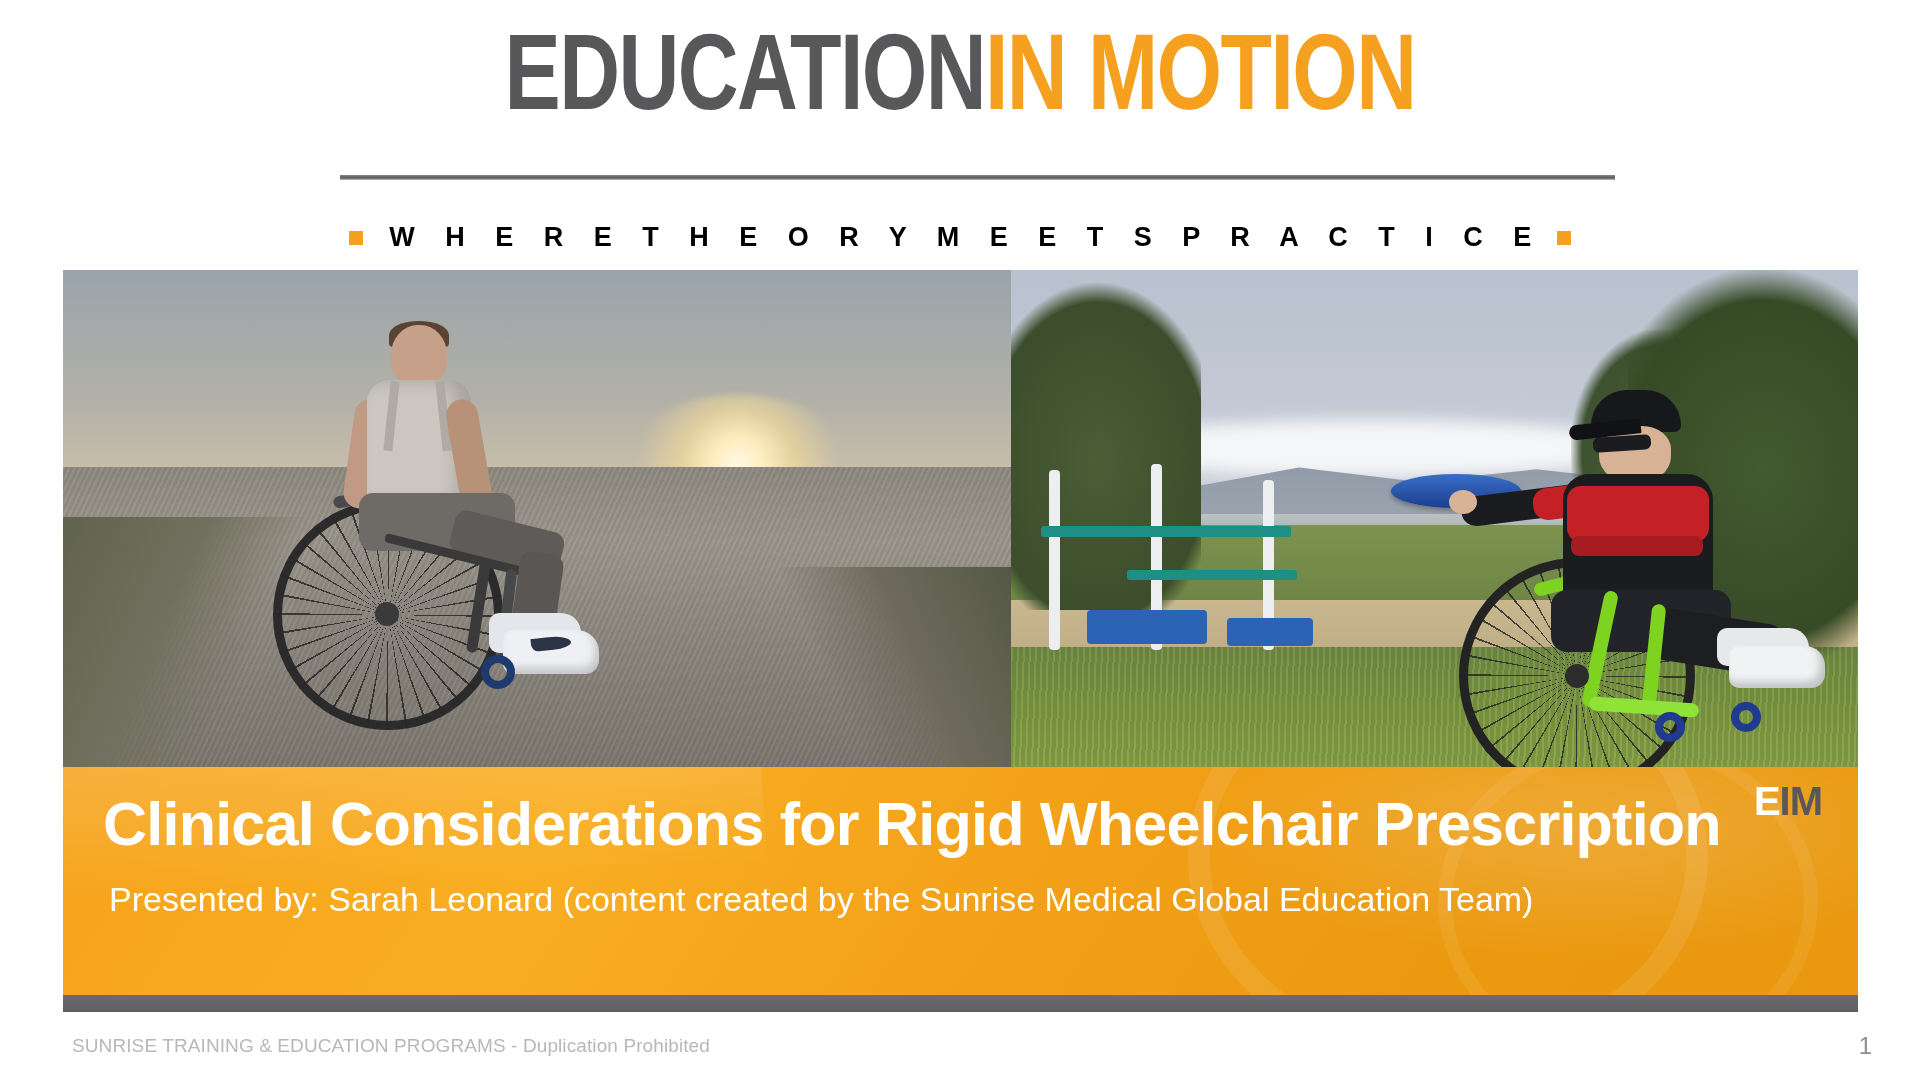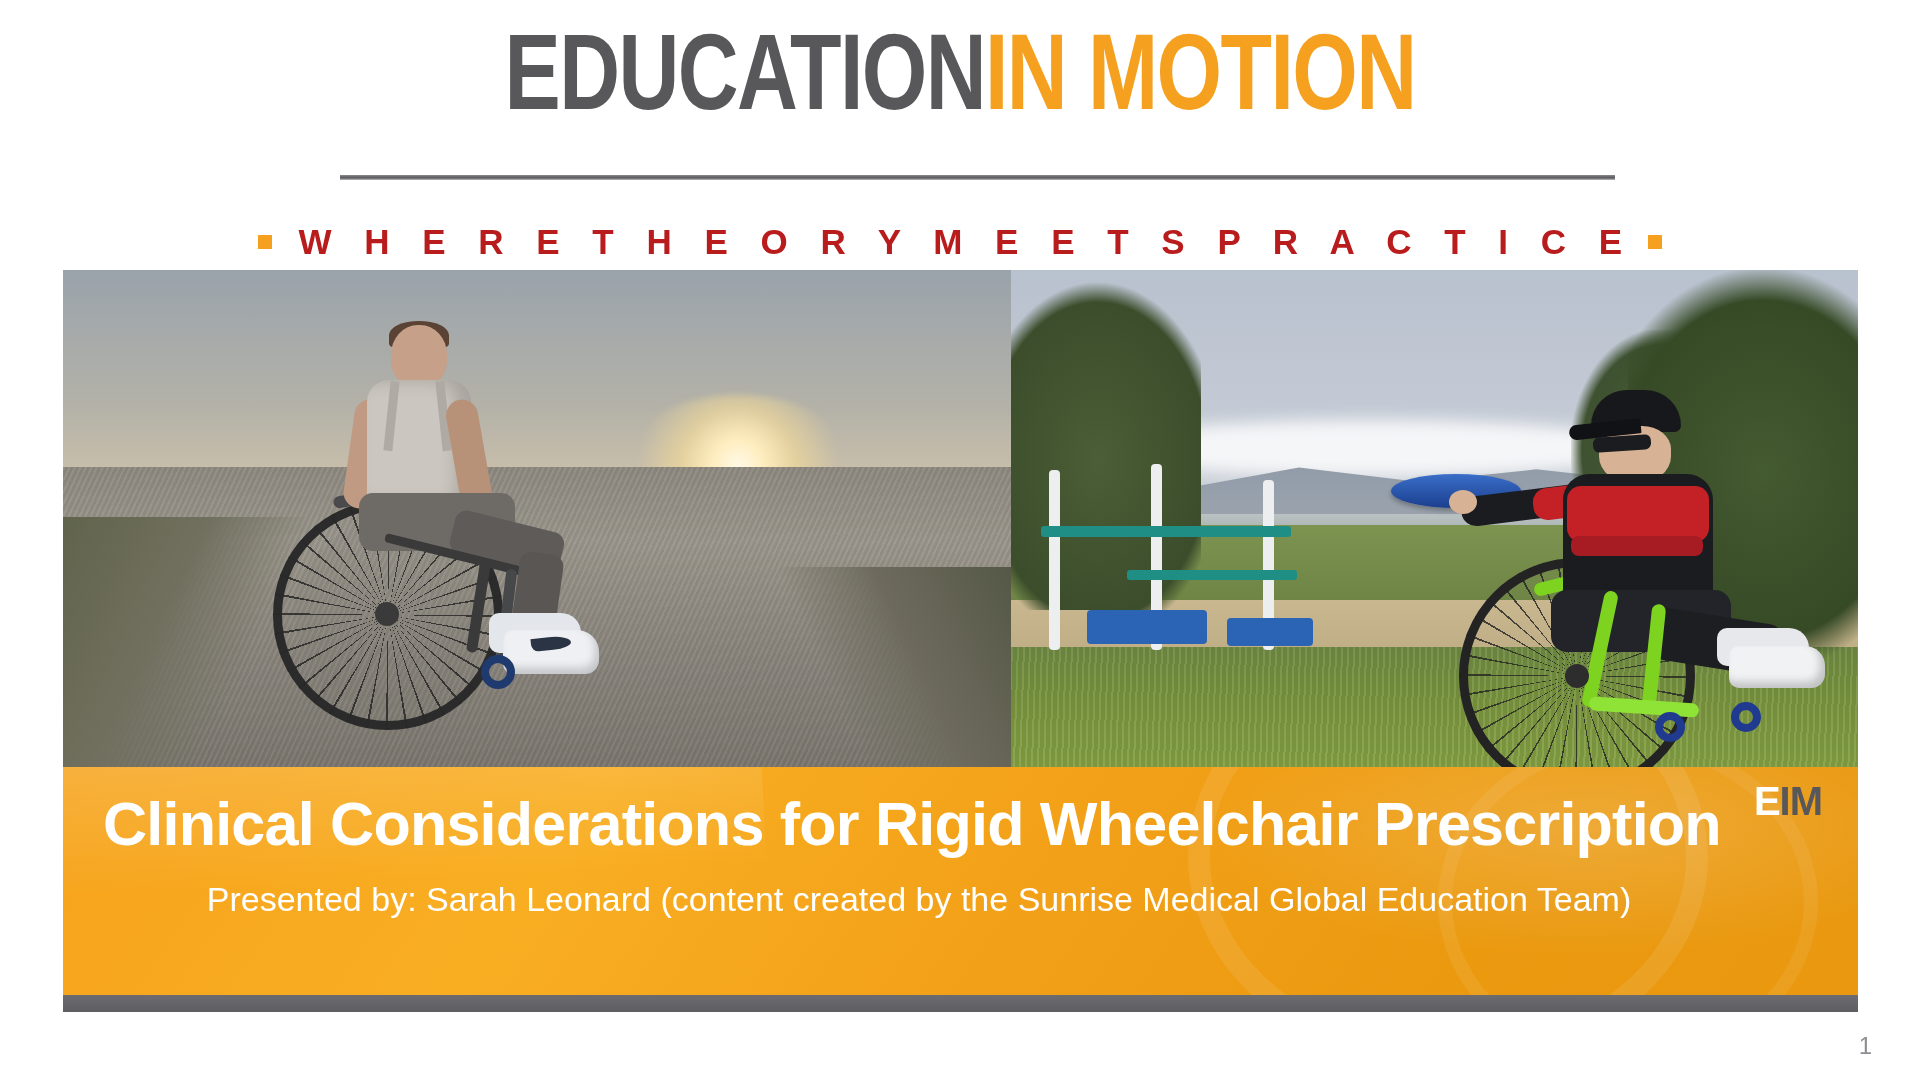--- a/index.html
+++ b/index.html
@@ -14,22 +14,22 @@
       font-weight:bold; font-size:108px; line-height:1.0;
       letter-spacing:-2px; white-space:nowrap;
       transform:scaleX(0.78); transform-origin:center center; }
   .logo-edu { color:#58585b; }
   .logo-mot { color:#f5a01e; }
   .logo-rule { position:absolute; left:340px; top:175px; width:1275px; height:5px;
       background:linear-gradient(to bottom,#8c8c90 0%,#58585b 55%,#b9b9bd 100%); }
 
   .tagline { position:absolute; left:0; top:222px; width:1920px;
       text-align:center; white-space:nowrap; }
-  .tagline-txt { display:inline-block; color:#b91c1c; font-weight:bold;
-      font-size:35px; letter-spacing:11.5px; vertical-align:middle; }
+  .tagline-txt { display:inline-block; color:#000000; font-weight:bold;
+      font-size:27px; letter-spacing:11.5px; vertical-align:middle; }
   .tag-sq { display:inline-block; width:14px; height:14px; background:#f5a01e;
       vertical-align:middle; }
   .tag-sq.left { margin-right:26px; }
   .tag-sq.right { margin-left:14px; }
 
   
   .photos { position:absolute; left:63px; top:270px; width:1795px; height:497px;
       display:flex; overflow:hidden; }
   .photo { position:relative; overflow:hidden; }
   .photo-left  { width:948px; height:497px; }
@@ -200,21 +200,21 @@
       border:22px solid rgba(255,255,255,.09); border-radius:50%; }
   .banner-arc2 { position:absolute; right:40px; top:-30px; width:380px; height:330px;
       border:14px solid rgba(255,255,255,.07); border-radius:50%; }
 
   .slide-title { position:absolute; left:40px; top:24px; width:1640px;
       color:#ffffff; font-size:62px; font-weight:bold; line-height:1.05;
       letter-spacing:-0.8px; white-space:nowrap;
       transform:scaleX(0.985); transform-origin:left center; }
   .slide-sub { position:absolute; left:46px; top:112px; width:1620px;
       color:#ffffff; font-size:34px; font-weight:normal; line-height:1.2;
-      white-space:nowrap;text-align:center; }
+      white-space:nowrap; }
 
   .eim-badge { position:absolute; right:36px; top:14px;
       font-size:40px; font-weight:bold; letter-spacing:-1px; line-height:1;text-align:center; }
   .eim-e { color:#ffffff; }
   .eim-im { color:#58585b; }
 
   
   .graybar { position:absolute; left:63px; top:995px; width:1795px; height:17px;
       background:linear-gradient(to bottom,#6c6b70,#5e5d62); }
 
@@ -332,15 +332,16 @@
     <div class="banner-arc2"></div>
 
     <div class="slide-title">Clinical Considerations for Rigid Wheelchair Prescription</div>
     <div class="slide-sub">Presented by: Sarah Leonard (content created by the Sunrise Medical Global Education Team)</div>
 
     <div class="eim-badge"><span class="eim-e">E</span><span class="eim-im">IM</span></div>
   </div>
 
   <div class="graybar"></div>
 
+  <div class="footer-left">SUNRISE TRAINING &amp; EDUCATION PROGRAMS - Duplication Prohibited</div>
   <div class="footer-page">1</div>
 
 </div>
 
 </body></html>

